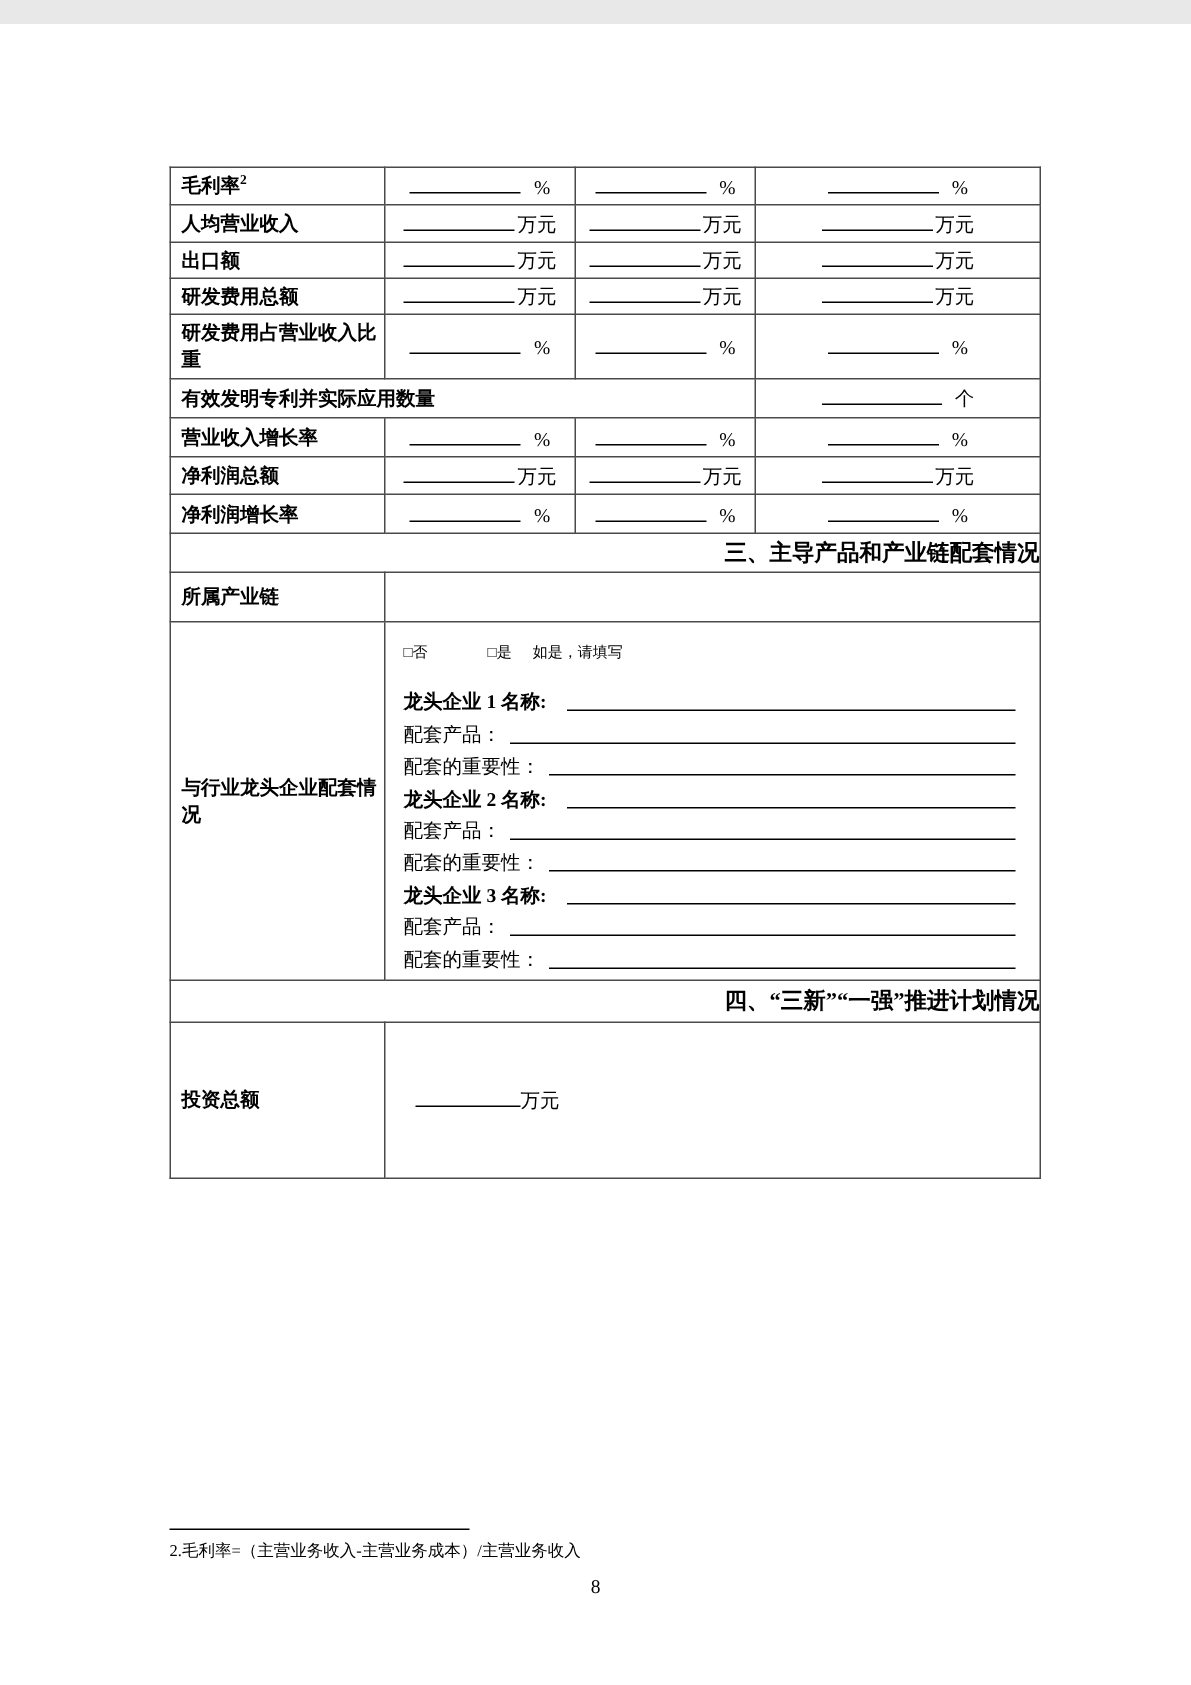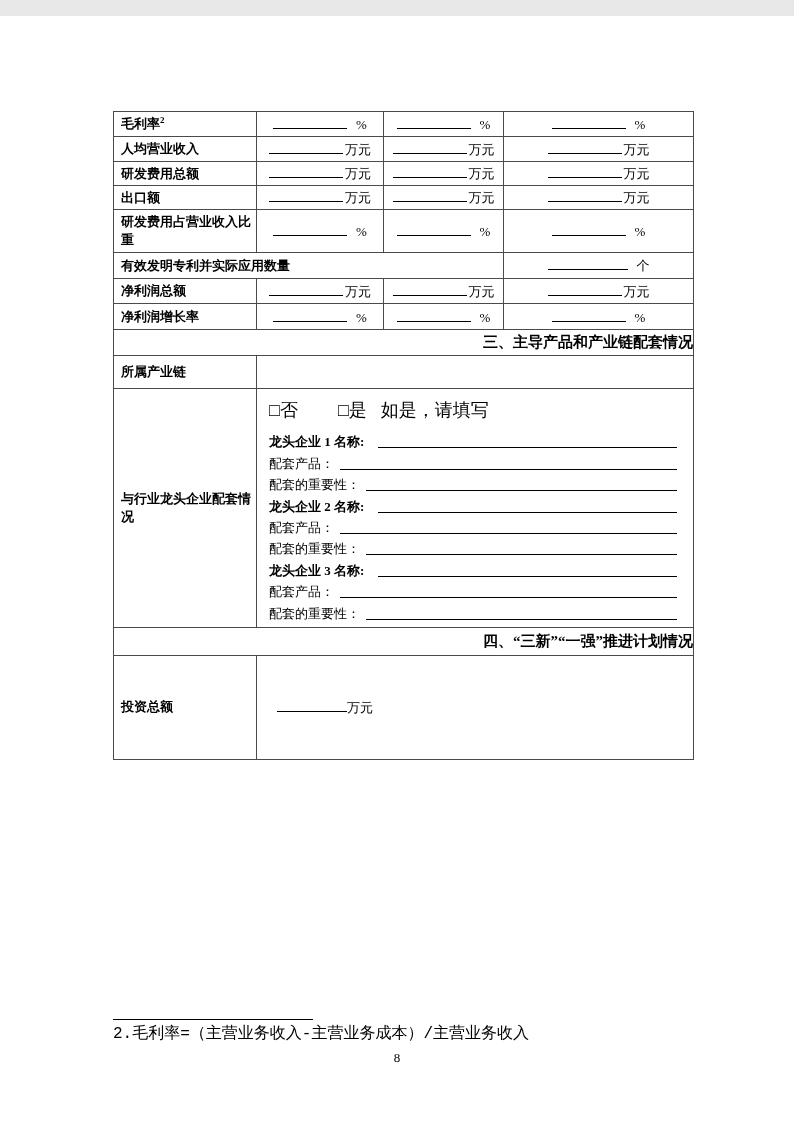--- a/index.html
+++ b/index.html
@@ -9,34 +9,34 @@
   .form td{border:1px solid #4a4a4a;font-size:13px;padding:0;vertical-align:middle;color:#000;
            overflow:hidden;}
   td.lbl{font-weight:bold;padding:2px 4px 2px 7px;line-height:18px;}
   td.dc{text-align:center;white-space:nowrap;}
   .blank{display:inline-block;width:74px;height:13px;border-bottom:1px solid #000;vertical-align:baseline;}
   .blank.wide{width:80px;}
   .dc .unit{margin-left:2px;}
   .dc.pct .unit{margin-left:9px;}
   td.sec{text-align:right;font-weight:bold;font-size:15px;padding:2px 0;}
   td.bigcell{vertical-align:top;padding:10px 15px 4px 12px;}
-  .cbline{height:22px;line-height:22px;margin-bottom:9px;font-size:18px;white-space:nowrap;}
+  .cbline{height:22px;line-height:22px;margin-bottom:9px;font-size:10px;white-space:nowrap;}
   .cbopt{display:inline-block;}
   .cbopt.no{margin-right:40px;}
   .cbnote{margin-left:14px;}
   .fline{display:flex;align-items:flex-end;height:21.4px;font-size:13px;}
   .fline .flab{white-space:nowrap;line-height:19px;}
   .fline .flab.b{font-weight:bold;}
   .fline .fl{flex:1;border-bottom:1px solid #000;margin:0 1px 3px 6px;}
   .fline .fl.gap{margin-left:14px;}
   td.invcell{text-align:left;padding-left:20px;white-space:nowrap;}
   td.invcell .blank{width:70px;}
   sup.fn{font-size:9px;vertical-align:super;line-height:0;}
   .footnote-sep{position:absolute;left:113px;top:1003px;width:200px;height:0;border-top:1px solid #000;}
-  .footnote{position:absolute;left:113px;top:1010px;font-size:16px;line-height:16px;font-family:Liberation Mono, monospace;}
+  .footnote{position:absolute;left:113px;top:1010px;font-size:11px;line-height:16px;}
   .pageno{position:absolute;left:0;top:1034px;width:794px;text-align:center;font-size:13px;}
 </style>
 </head>
 <body>
 
 <div class="page">
 
   <table class="form">
     <colgroup>
       <col style="width:143px">
@@ -54,45 +54,51 @@
     </tr>
 
     <tr style="height:25px">
       <td class="lbl">人均营业收入</td>
       <td class="dc"><span class="blank"></span><span class="unit">万元</span></td>
       <td class="dc"><span class="blank"></span><span class="unit">万元</span></td>
       <td class="dc"><span class="blank"></span><span class="unit">万元</span></td>
     </tr>
 
     <tr style="height:24px">
-      <td class="lbl">研发费用总额</td>
+      <td class="lbl">出口额</td>
       <td class="dc"><span class="blank"></span><span class="unit">万元</span></td>
       <td class="dc"><span class="blank"></span><span class="unit">万元</span></td>
       <td class="dc"><span class="blank"></span><span class="unit">万元</span></td>
     </tr>
 
     <tr style="height:24px">
-      <td class="lbl">出口额</td>
+      <td class="lbl">研发费用总额</td>
       <td class="dc"><span class="blank"></span><span class="unit">万元</span></td>
       <td class="dc"><span class="blank"></span><span class="unit">万元</span></td>
       <td class="dc"><span class="blank"></span><span class="unit">万元</span></td>
     </tr>
 
     <tr style="height:43px">
       <td class="lbl">研发费用占营业收入比重</td>
       <td class="dc pct"><span class="blank"></span><span class="unit">%</span></td>
       <td class="dc pct"><span class="blank"></span><span class="unit">%</span></td>
       <td class="dc pct"><span class="blank"></span><span class="unit">%</span></td>
     </tr>
 
     <tr style="height:26px">
       <td class="lbl" colspan="3">有效发明专利并实际应用数量</td>
       <td class="dc pct"><span class="blank wide"></span><span class="unit">个</span></td>
     </tr>
 
+    <tr style="height:26px">
+      <td class="lbl">营业收入增长率</td>
+      <td class="dc pct"><span class="blank"></span><span class="unit">%</span></td>
+      <td class="dc pct"><span class="blank"></span><span class="unit">%</span></td>
+      <td class="dc pct"><span class="blank"></span><span class="unit">%</span></td>
+    </tr>
 
     <tr style="height:25px">
       <td class="lbl">净利润总额</td>
       <td class="dc"><span class="blank"></span><span class="unit">万元</span></td>
       <td class="dc"><span class="blank"></span><span class="unit">万元</span></td>
       <td class="dc"><span class="blank"></span><span class="unit">万元</span></td>
     </tr>
 
     <tr style="height:26px">
       <td class="lbl">净利润增长率</td>

